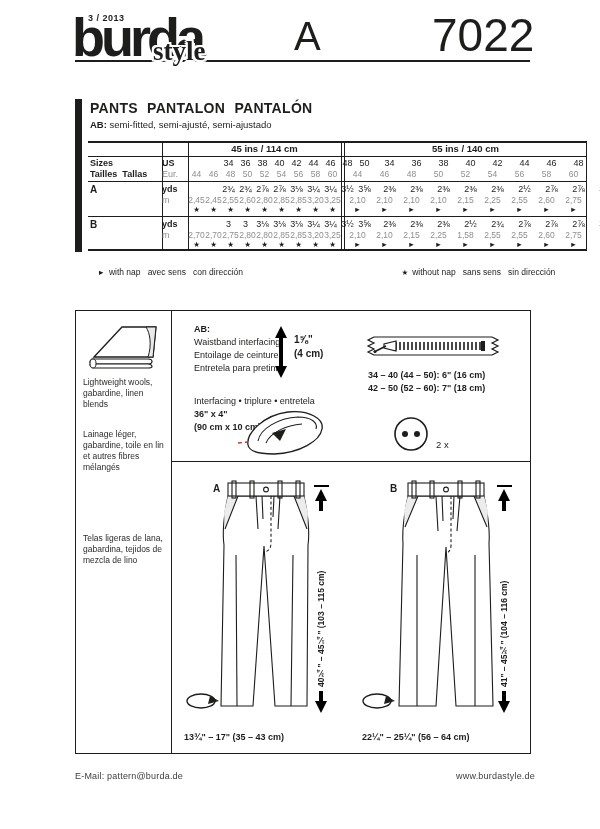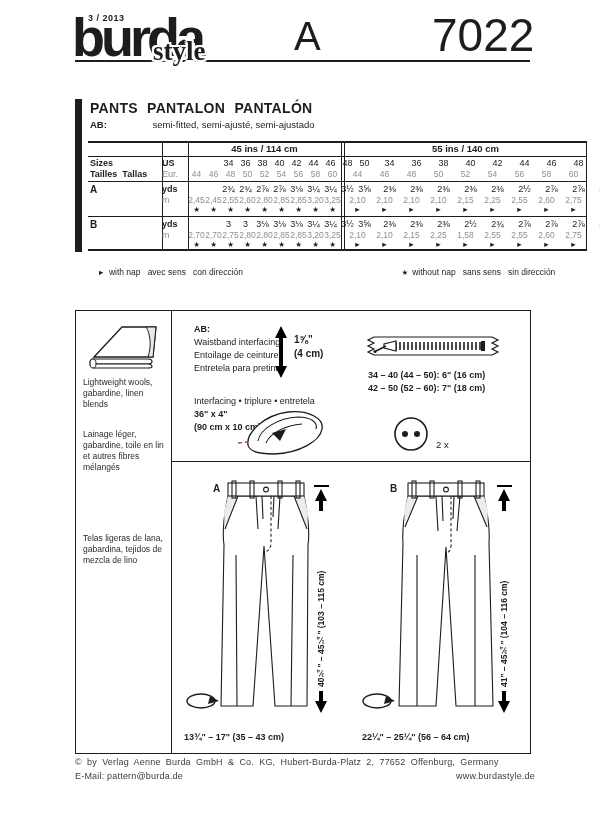--- a/index.html
+++ b/index.html
@@ -62,21 +62,21 @@
 
   <div class="abs issue">3 / 2013</div>
   <div class="abs brand">burda</div>
   <div class="abs header-rule"></div>
   <div class="abs brand-sub">style</div>
   <div class="abs view-letter">A</div>
   <div class="abs pattern-number">7022</div>
 
   <div class="abs title-bar"></div>
   <div class="abs pants-title">PANTS PANTALON PANTALÓN</div>
-  <div class="abs fit-line"><b>AB:</b><span style="white-space:pre;margin-left:43px;"> semi-fitted, semi-ajusté, semi-ajustado</span></div>
+  <div class="abs fit-line"><b>AB:</b><span style="white-space:pre;"> semi-fitted, semi-ajusté, semi-ajustado</span></div>
 
   <div class="abs size-table">
     <div class="hline" style="top:0;height:2px;"></div>
     <div class="hline" style="top:15px;"></div>
     <div class="hline" style="top:40px;"></div>
     <div class="hline" style="top:75px;"></div>
     <div class="hline" style="top:108px;height:2px;"></div>
     <div class="vline" style="left:74px;"></div>
     <div class="vline" style="left:100px;"></div>
     <div class="vline" style="left:253px;"></div>
@@ -403,17 +403,16 @@
           <path d="M7,22 L1,10 L5,10 L5,0 L9,0 L9,10 L13,10 Z" fill="#000"></path>
         </svg>
     </div>
     <svg class="abs" style="left:284px;top:380px;" width="36" height="20" viewBox="0 0 36 20">
       <ellipse cx="17" cy="10" rx="14" ry="7" fill="none" stroke="#1d1d1b" stroke-width="1.4"></ellipse>
       <path d="M24,13 L35,10 L26,5 Z" fill="#1d1d1b"></path>
     </svg>
     <div class="abs hem-label" style="left:286px;top:421px;">22¼" – 25¼" (56 – 64 cm)</div>
   </div>
 
-  <div class="abs footer-copy">© by Verlag Aenne Burda GmbH &amp; Co. KG, Hubert-Burda-Platz 2, 77652 Offenburg, Germany</div>
   <div class="abs footer-mail">E-Mail: pattern@burda.de</div>
   <div class="abs footer-web">www.burdastyle.de</div>
 
 </div>
 
 </body></html>

